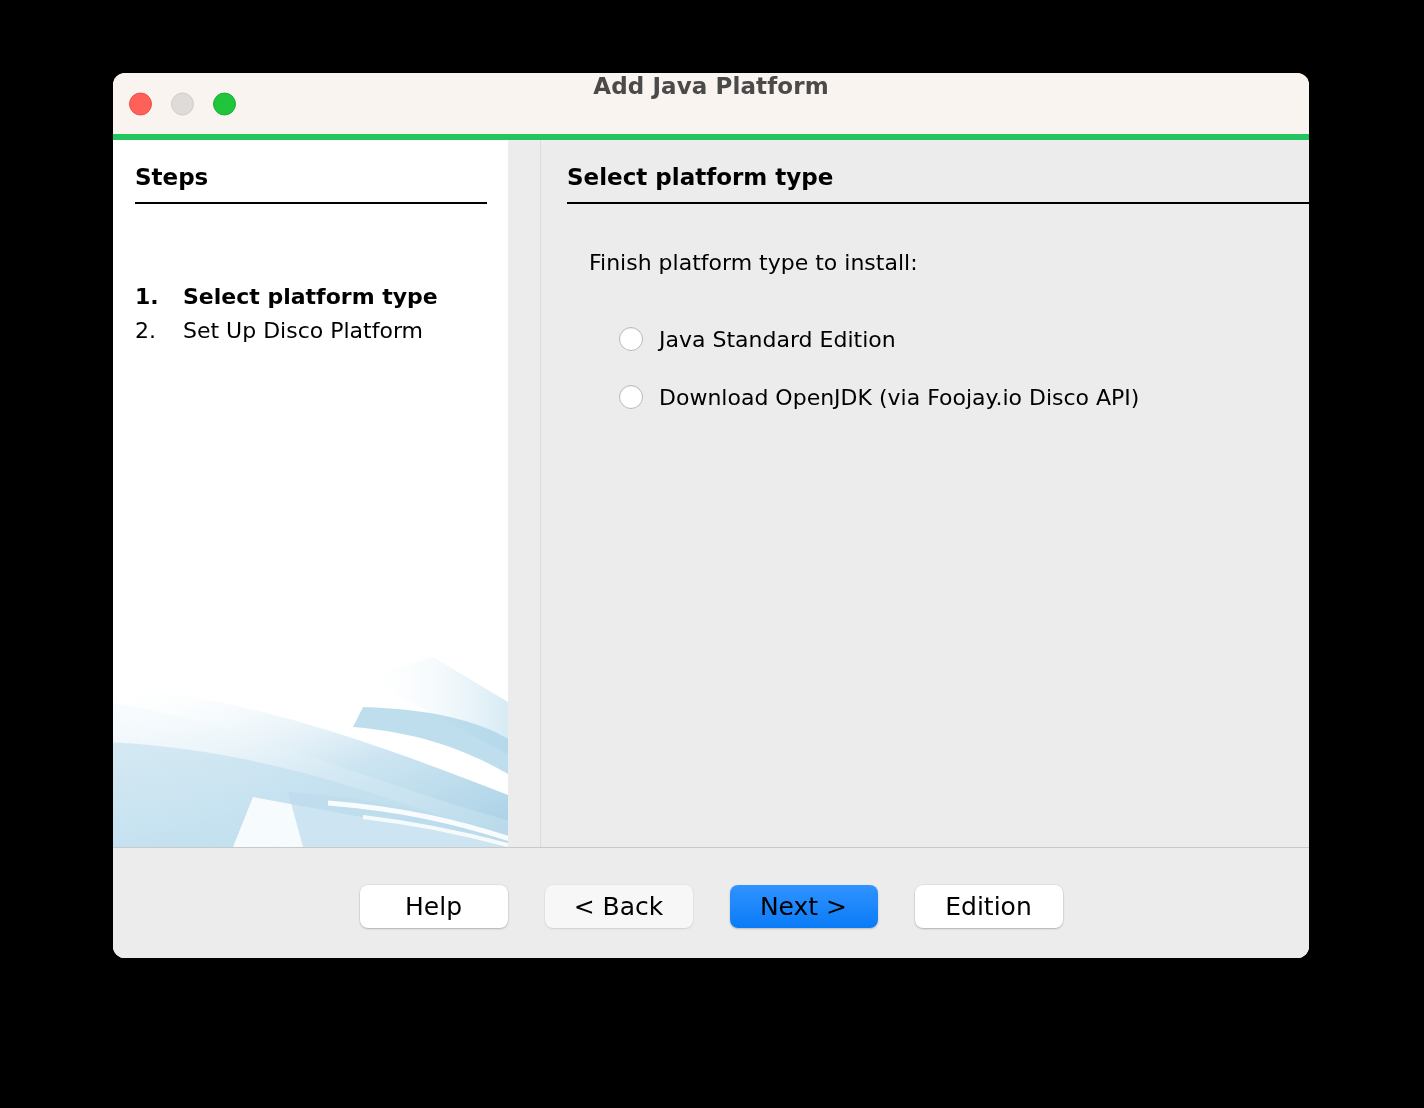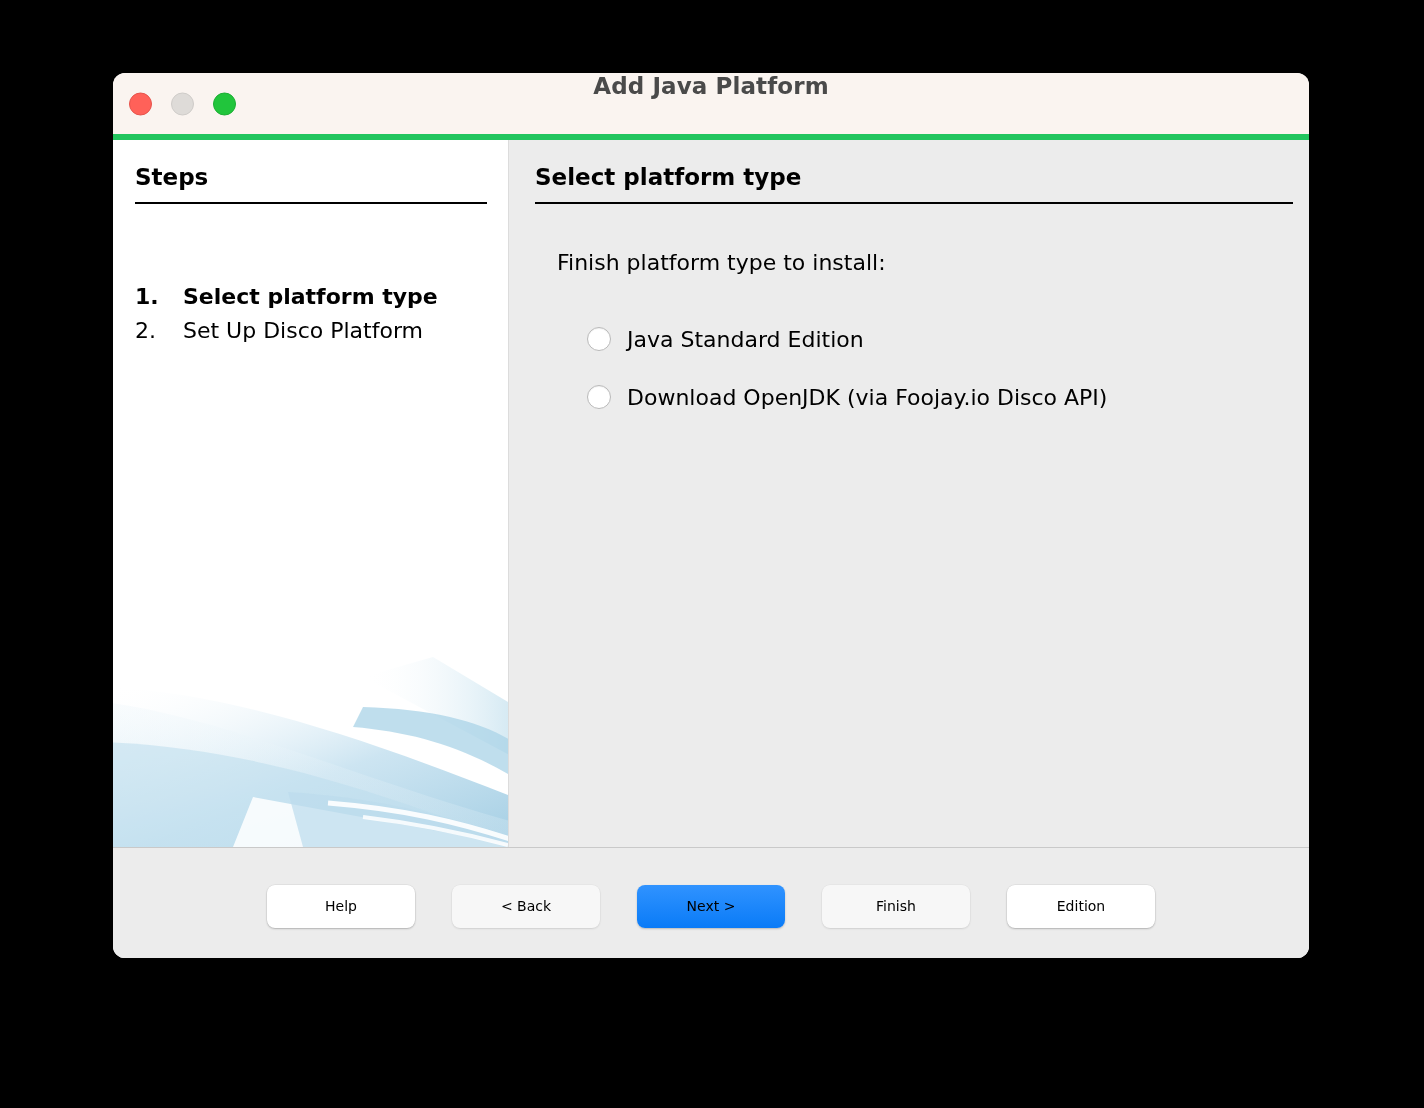--- a/index.html
+++ b/index.html
@@ -71,20 +71,21 @@
   .win-body {
     position: relative;
     height: 824px;
     background: #ececec;
   }
 
   .content-row {
     position: relative;
     display: flex;
     height: 707px;
+    gap: 32px;
   }
 
   
   .steps-pane {
     position: relative;
     width: 395px;
     background: #ffffff;
     overflow: hidden;
     flex: none;
   }
@@ -229,21 +230,21 @@
     display: flex;
     align-items: center;
     justify-content: center;
     gap: 37px;
   }
   .btn {
     min-width: 148px;
     height: 43px;
     border-radius: 8px;
     border: none;
-    font-size: 14px;
+    font-size: 25px;
     font-family: "DejaVu Sans", sans-serif;
     display: flex;
     align-items: center;
     justify-content: center;
     box-sizing: border-box;
     padding: 0 16px;
   }
   .btn.normal {
     background: #ffffff;
     color: #000000;
@@ -350,19 +351,18 @@
 
           </div>
         </div>
       </div>
 
       <div class="bar-sep"></div>
       <div class="button-bar">
         <div class="btn normal btn-help">Help</div>
         <div class="btn disabled btn-back">&lt; Back</div>
         <div class="btn primary btn-next">Next &gt;</div>
-        <div class="btn disabled btn-finish">Finish</div>
         <div class="btn normal btn-cancel">Edition</div>
       </div>
 
     </div>
   </div>
 </div>
 
 </body></html>

